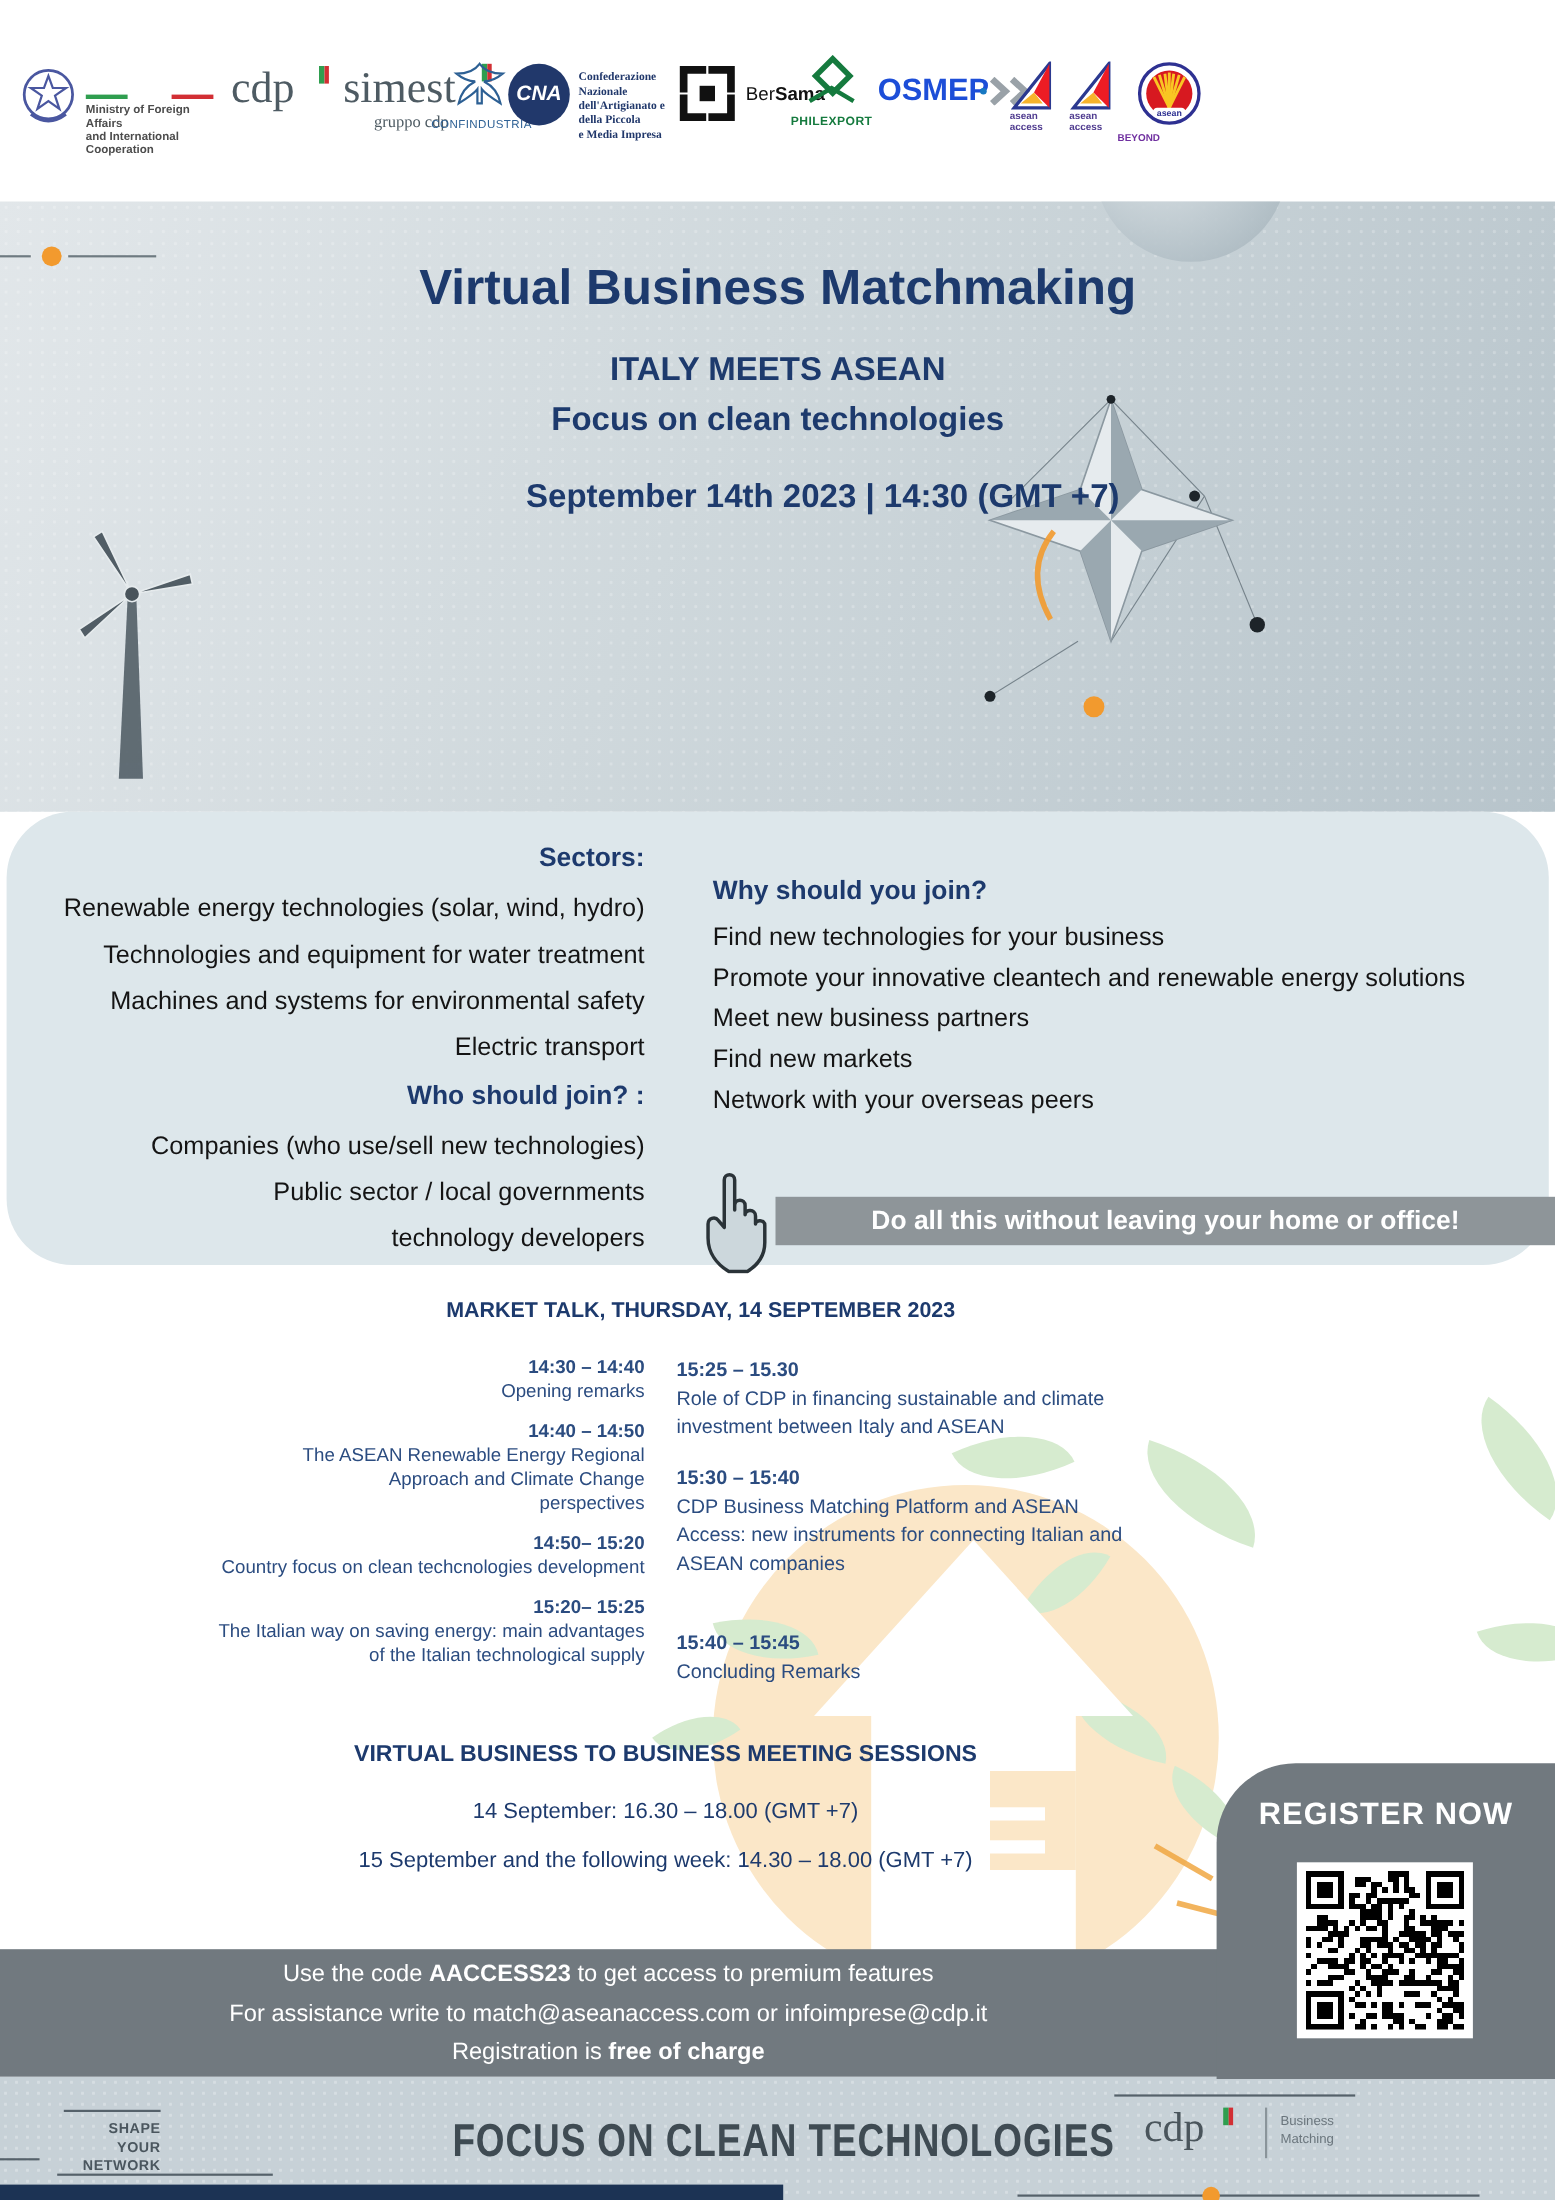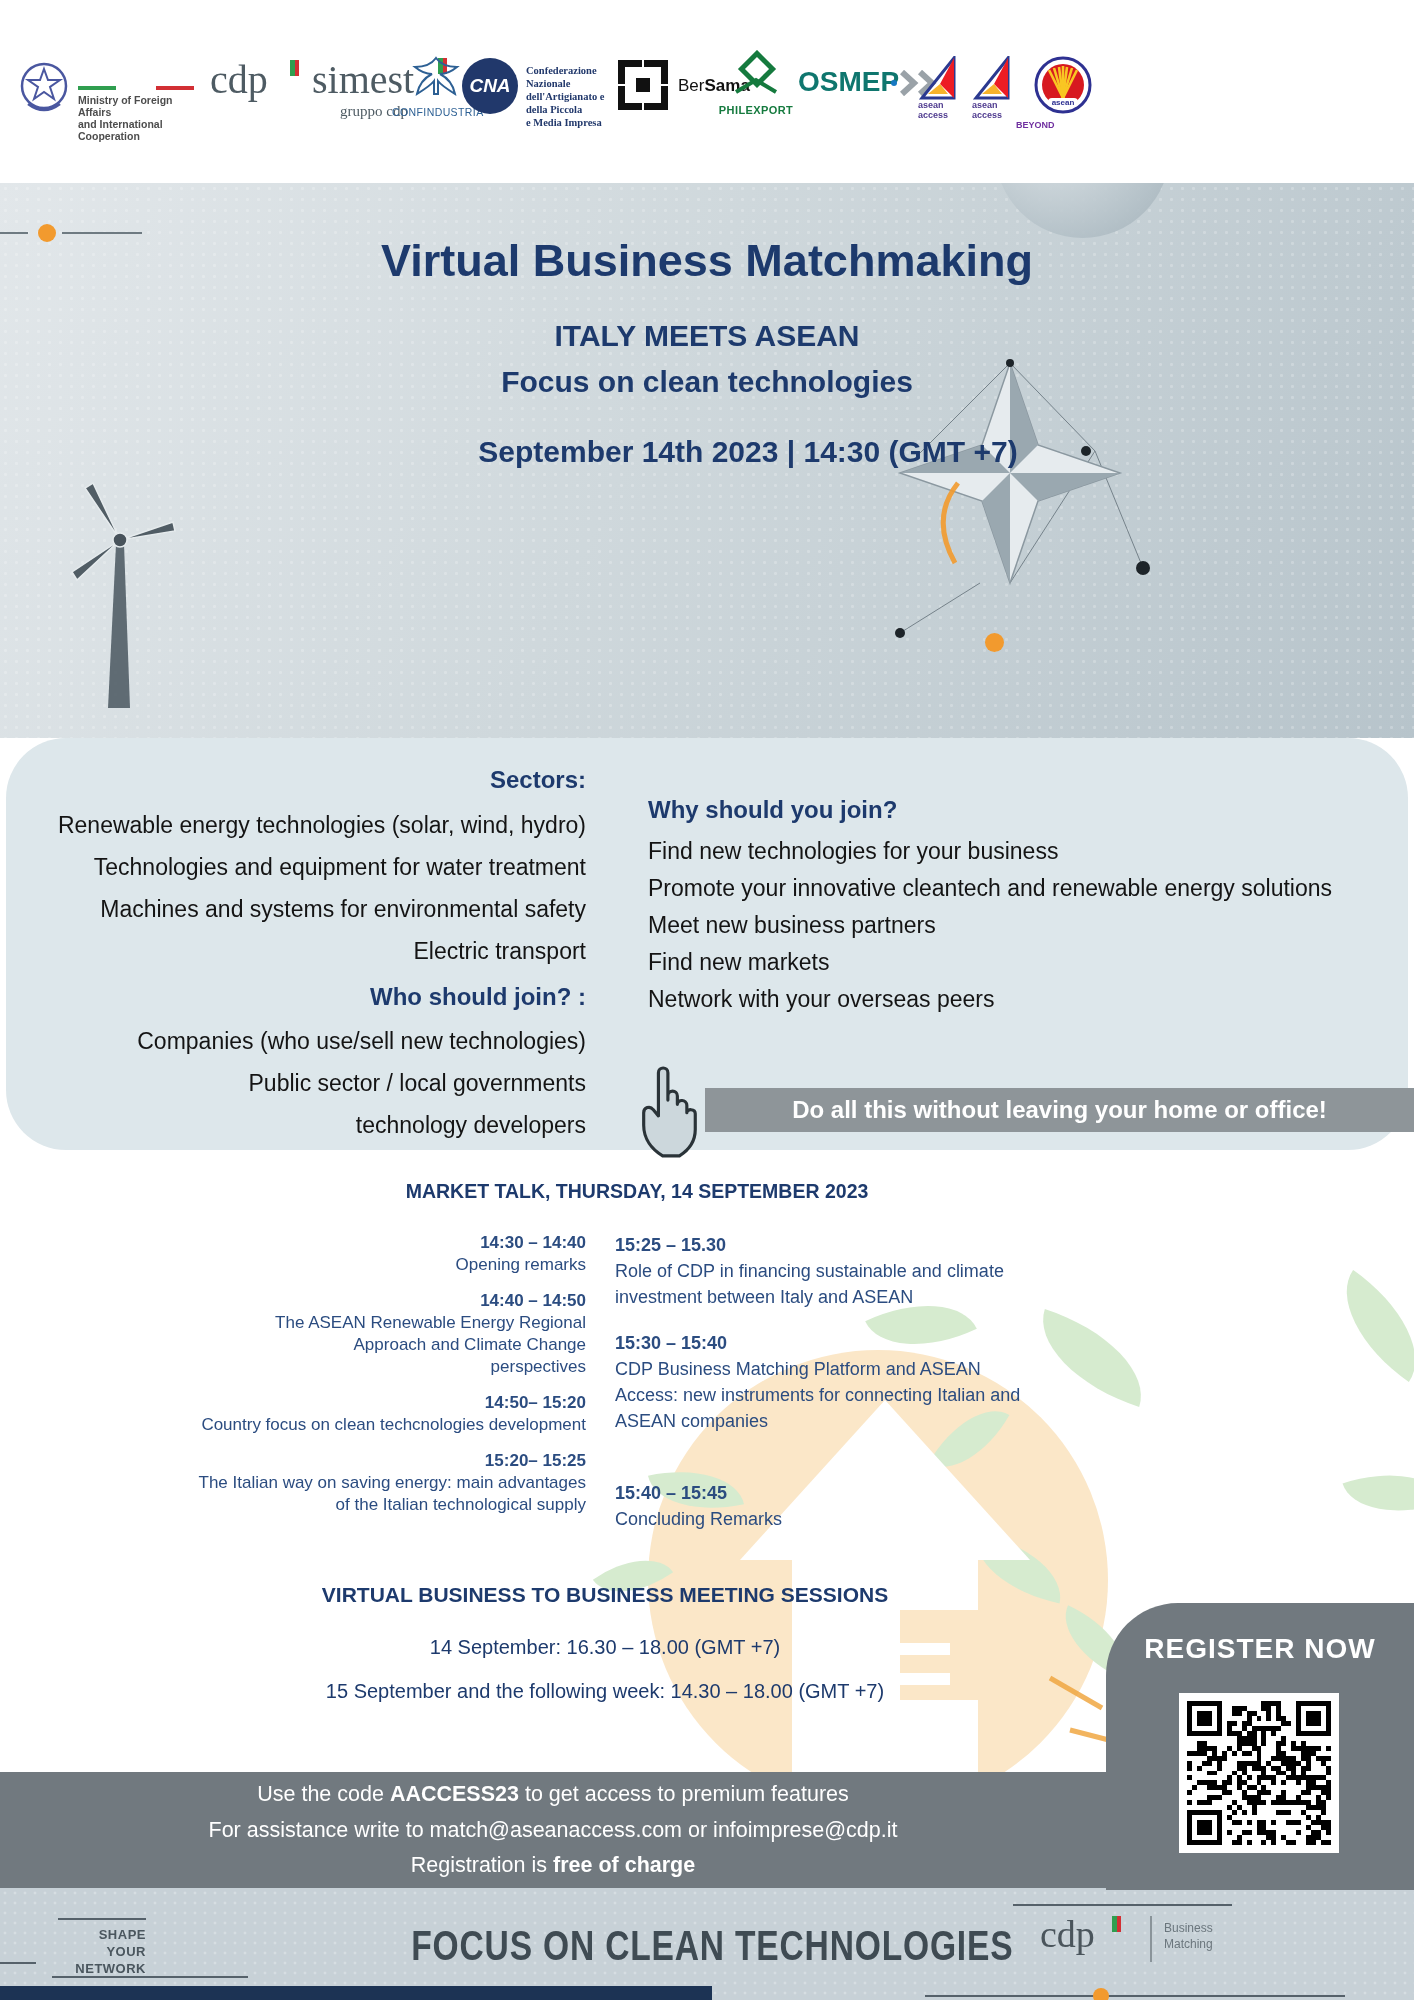--- a/index.html
+++ b/index.html
@@ -143,21 +143,21 @@
 
     <div class="lg" style="left:716px;top:50px;width:80px;height:76px;text-align:center;">
       <svg width="56" height="50" viewBox="0 0 56 50">
         <rect x="18" y="8" width="22" height="22" transform="rotate(45 29 19)" fill="none" stroke="#157a3e" stroke-width="5"></rect>
         <path d="M8 42 L28 30 L48 42" fill="none" stroke="#157a3e" stroke-width="4"></path>
       </svg>
       <div style="font-size:11px;font-weight:bold;color:#157a3e;letter-spacing:.4px;">PHILEXPORT</div>
     </div>
 
     <div class="lg" style="left:798px;top:66px;width:140px;height:40px;">
-      <span class="abs" style="left:0;top:0;font-size:28px;font-weight:bold;color:#0f766e;">OSMEP</span>
+      <span class="abs" style="left:0;top:0;font-size:28px;font-weight:bold;color:#1d4ed8;">OSMEP</span>
       <span class="dot" style="left:93px;top:14px;width:6px;height:6px;background:#1778c2;"></span>
       <svg class="abs" style="left:102px;top:4px;" width="40" height="26" viewBox="0 0 40 26">
         <path d="M2 2 L14 13 L2 24" fill="none" stroke="#9aa2a8" stroke-width="6"></path>
         <path d="M20 2 L32 13 L20 24" fill="none" stroke="#9aa2a8" stroke-width="6"></path>
       </svg>
     </div>
 
     <div class="lg" style="left:918px;top:56px;width:46px;height:68px;">
       <svg width="40" height="44" viewBox="0 0 40 44">
         <path d="M4 42 L36 2 L36 42 Z" fill="none" stroke="#2b3990" stroke-width="3"></path>

